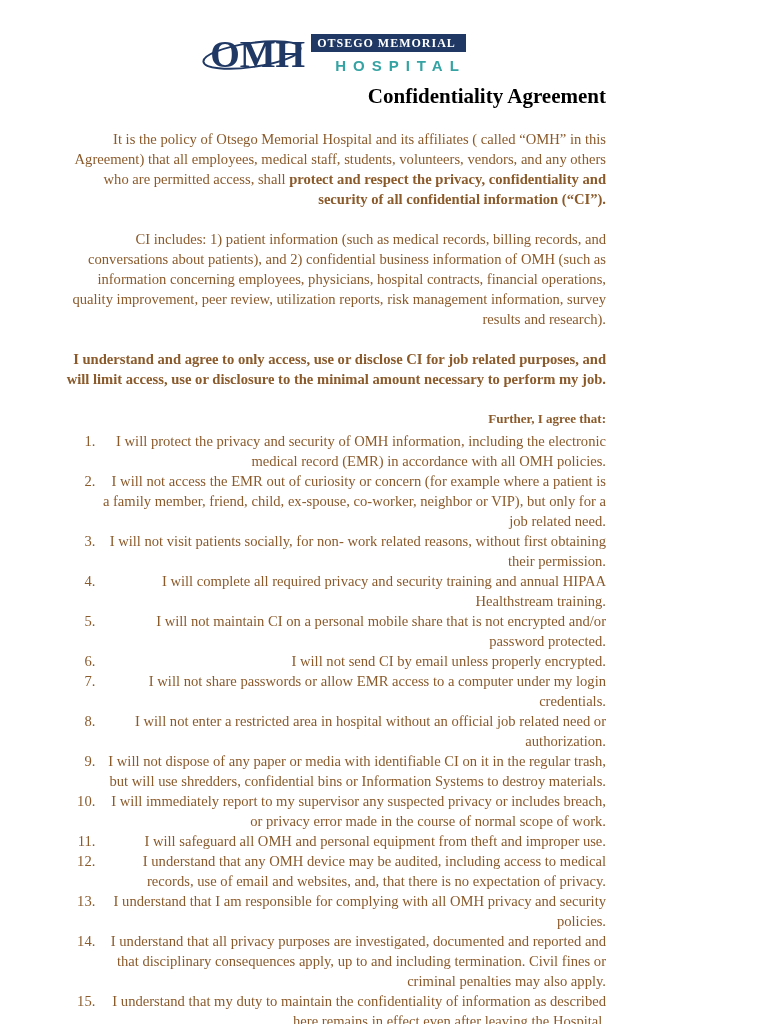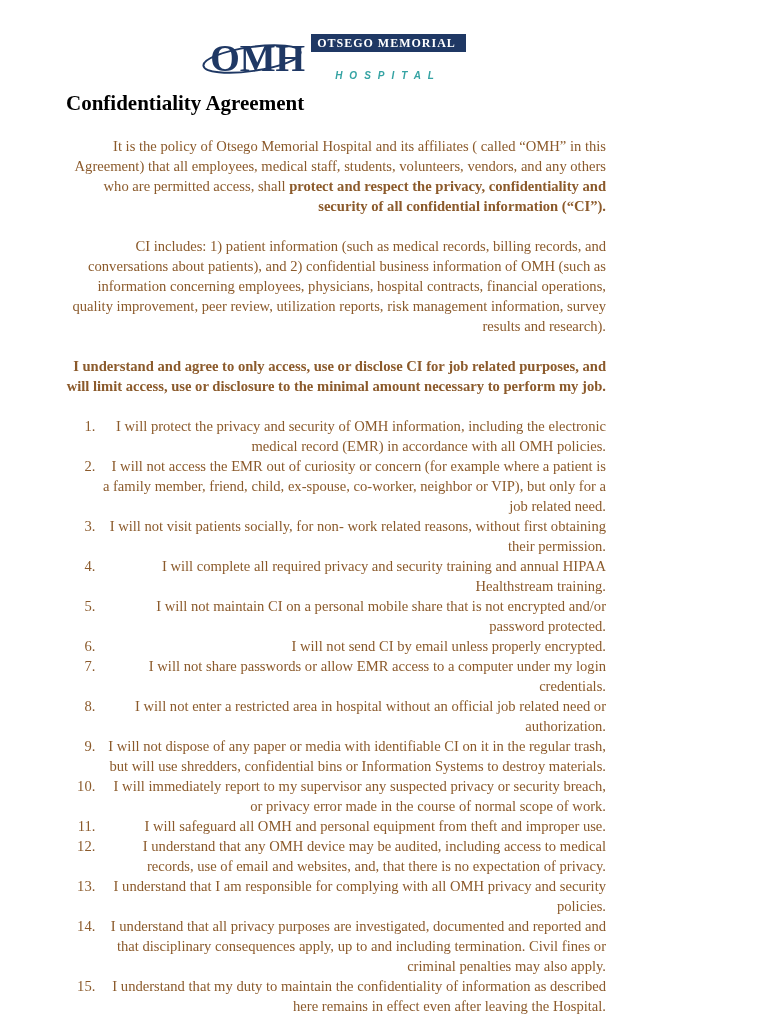--- a/index.html
+++ b/index.html
@@ -48,31 +48,30 @@
     font-size: 12px;
     letter-spacing: 1px;
     padding: 2px 10px 2px 6px;
     line-height: 1.2;
     white-space: nowrap;
   }
   .logo-hospital {
     color: #35A3A3;
     font-family: "Liberation Sans", sans-serif;
     font-weight: bold;
-    font-size: 10px;
+    font-size: 15px;
     letter-spacing: 7px;
-    margin-top: 18px;
+    margin-top: 5px;
     padding-left: 24px;
     white-space: nowrap;
-    font-style: italic;
   }
 
   
   .doc-title {
-    text-align: left;
+    text-align: right;
     color: #000000;
     font-size: 21px;
     font-weight: bold;
     margin: 4px 0 20px 0;
   }
   .doc-body { color: #8B5A2B; font-size: 14.6px; line-height: 20px; text-align: right; }
   .doc-body p { margin: 0 0 20px 0; }
   .bold { font-weight: bold; }
   .further-label {
     font-weight: bold;
@@ -133,32 +132,33 @@
   <div class="doc-title">Confidentiality Agreement</div>
 
   <div class="doc-body">
 
     <p><span>It is the policy of Otsego Memorial Hospital and its affiliates ( called “OMH” in this Agreement) that all employees, medical staff, students, volunteers, vendors, and any others who are permitted access, shall </span><span class="bold">protect and respect the privacy, confidentiality and security of all confidential information (“CI”).</span></p>
 
     <p>CI includes: 1) patient information (such as medical records, billing records, and conversations about patients), and 2) confidential business information of OMH (such as information concerning employees, physicians, hospital contracts, financial operations,  quality improvement, peer review, utilization reports, risk management information, survey results and research).</p>
 
     <p class="bold">I understand and agree to only access, use or disclose CI for job related purposes, and will limit access, use or disclosure to the minimal amount necessary to perform my job.</p>
 
+    <p class="further-label">Further, I agree that:</p>
 
     <ol class="agreements">
       <li>I will protect the privacy and security of OMH information, including the electronic medical record (EMR) in accordance with all OMH policies.</li>
       <li>I will not access the EMR out of curiosity or concern (for example where a patient is a family member, friend, child, ex-spouse, co-worker, neighbor or VIP), but only for a job related need.</li>
       <li>I will not visit patients socially, for non- work related reasons, without first obtaining their permission.</li>
       <li>I will complete all required privacy and security training and annual HIPAA Healthstream training.</li>
       <li>I will not maintain CI on a personal mobile share that is not encrypted and/or password protected.</li>
       <li>I will not send CI by email unless properly encrypted.</li>
       <li>I will not share passwords or allow EMR access to a computer under my login credentials.</li>
       <li>I will not enter a restricted area in hospital without an official job related need or authorization.</li>
       <li>I will not dispose of any paper or media with identifiable CI on it in the regular trash, but will use shredders, confidential bins or Information Systems to destroy materials.</li>
-      <li>I will immediately report to my supervisor any suspected privacy or security breach, or privacy error made in the course of normal scope of work.</li>
+      <li>I will immediately report to my supervisor any suspected privacy or includes breach, or privacy error made in the course of normal scope of work.</li>
       <li>I will safeguard all OMH and personal equipment from theft and improper use.</li>
       <li>I understand that any OMH device may be audited, including access to medical records, use of email and websites, and, that there is no expectation of privacy.</li>
       <li>I understand that I am responsible for complying with all OMH privacy and security policies.</li>
       <li>I understand that all privacy purposes are investigated, documented and reported and that disciplinary consequences apply, up to and including termination. Civil fines or criminal penalties may also apply.</li>
       <li>I understand that my duty to maintain the confidentiality of information as described here remains in effect even after leaving the Hospital.</li>
     </ol>
 
     <p class="closing">I have read and understand the information noted above.</p>
 
     <div class="sig-row">

